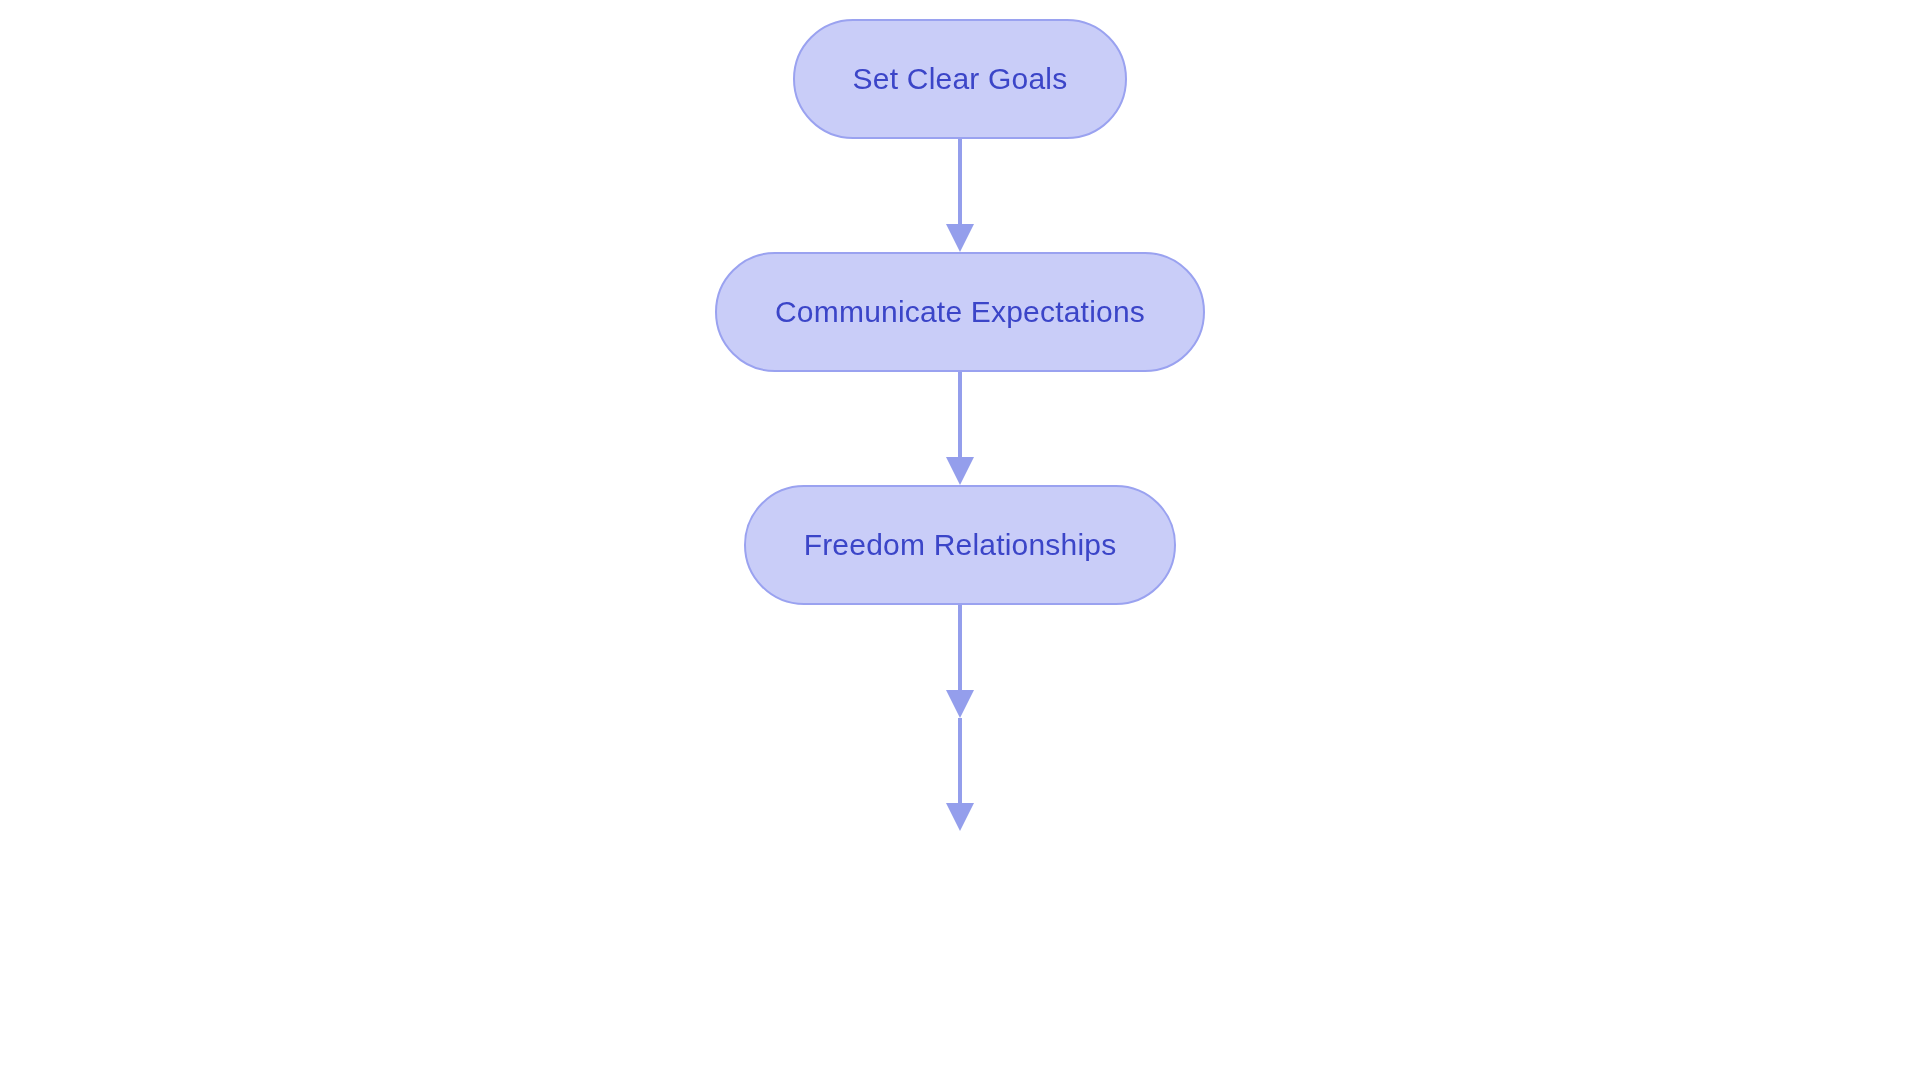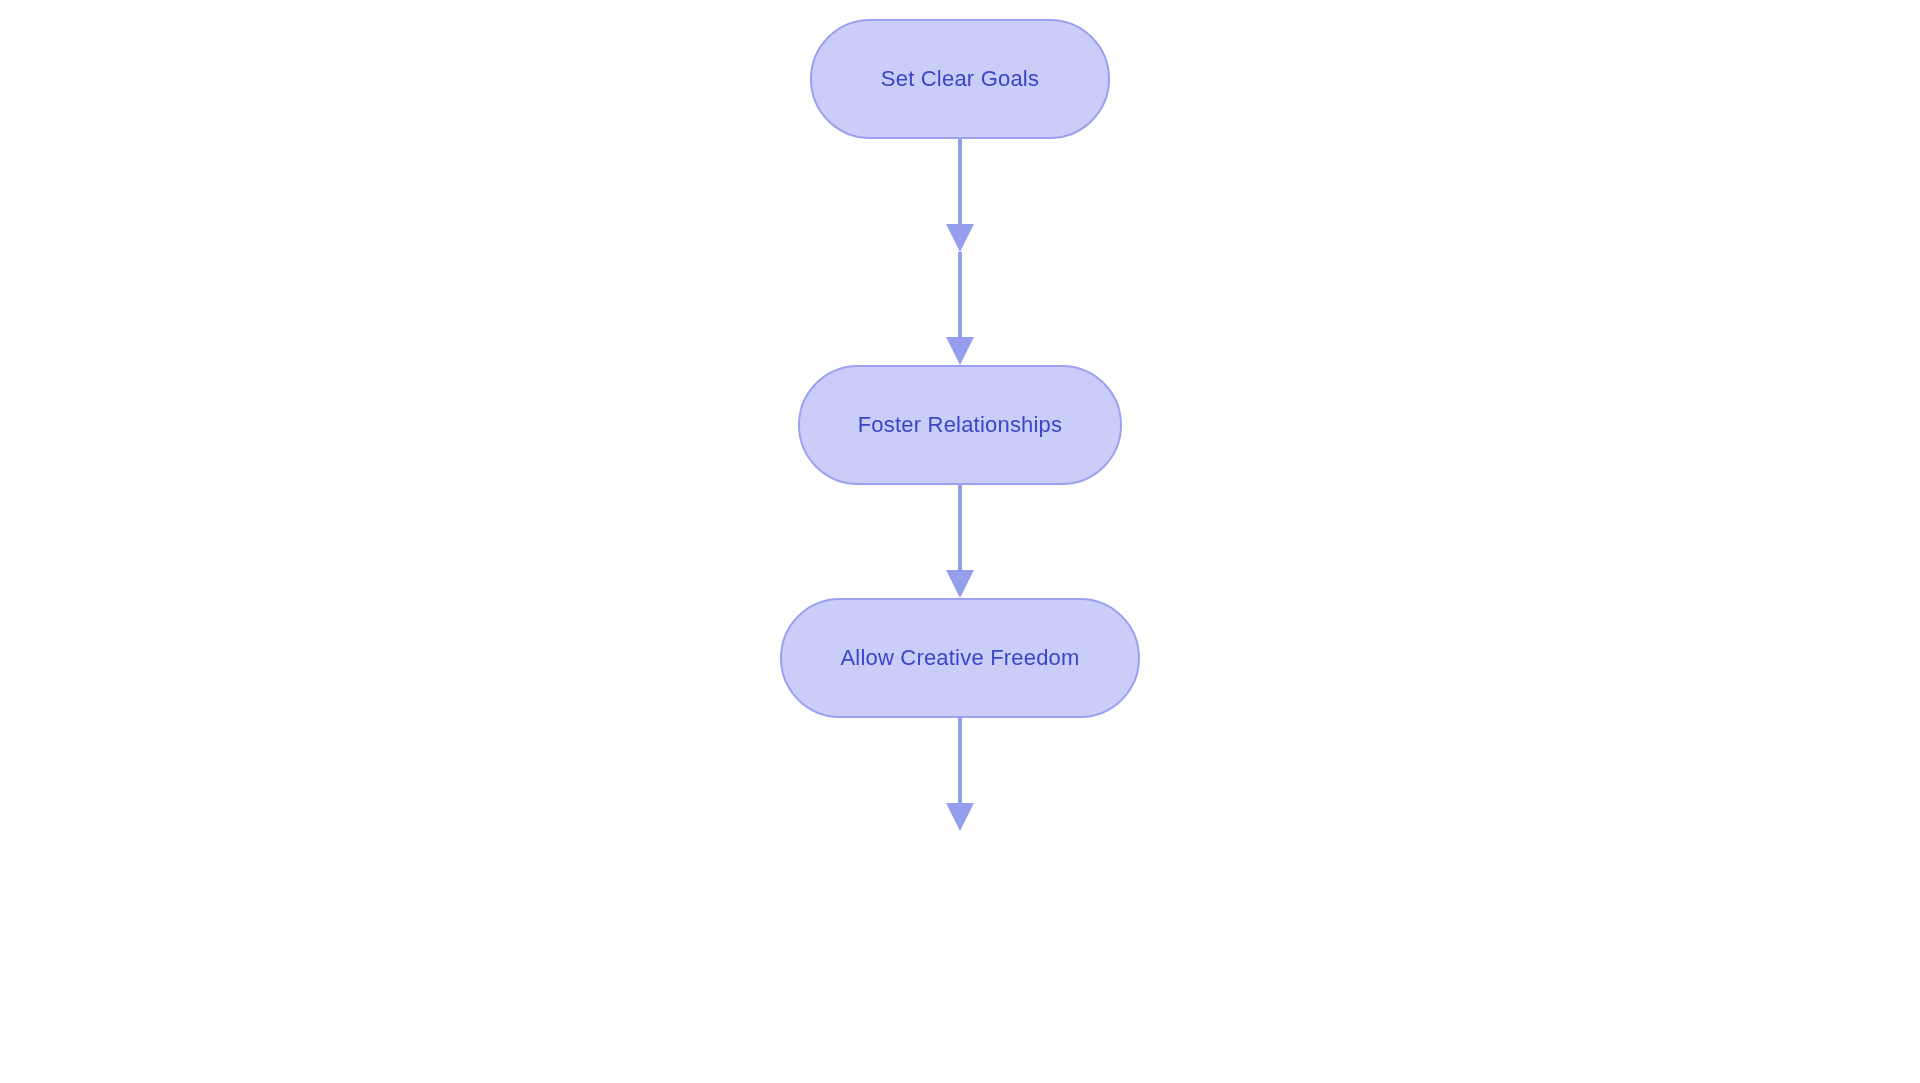--- a/index.html
+++ b/index.html
@@ -35,21 +35,21 @@
     height: 120px;
     min-width: 300px;
     padding: 0 58px;
     border-radius: 60px;
     background: var(--node-fill);
     border: 2px solid var(--node-border);
     color: var(--text-color);
     display: flex;
     align-items: center;
     justify-content: center;
-    font-size: 22px;
+    font-size: 30px;
     letter-spacing: 0.2px;
     white-space: nowrap;
   }
   .connector {
     flex: 0 0 auto;
     width: 32px;
     height: 113px;
     display: block;
   }
   .connector line {
@@ -67,38 +67,38 @@
 
   <div class="flow-node">
     <span>Set Clear Goals</span>
   </div>
 
   <svg class="connector" viewBox="0 0 32 113" aria-hidden="true">
     <line x1="16" y1="0" x2="16" y2="90"></line>
     <polygon points="2,85 30,85 16,113"></polygon>
   </svg>
 
-
-  <svg class="connector" viewBox="0 0 32 113" aria-hidden="true">
-    <line x1="16" y1="0" x2="16" y2="90"></line>
-    <polygon points="2,85 30,85 16,113"></polygon>
-  </svg>
-
   <div class="flow-node">
-    <span>Foster Relationships</span>
+    <span>Communicate Expectations</span>
   </div>
 
   <svg class="connector" viewBox="0 0 32 113" aria-hidden="true">
     <line x1="16" y1="0" x2="16" y2="90"></line>
     <polygon points="2,85 30,85 16,113"></polygon>
   </svg>
 
   <div class="flow-node">
-    <span>Allow Creative Freedom</span>
+    <span>Freedom Relationships</span>
   </div>
+
+  <svg class="connector" viewBox="0 0 32 113" aria-hidden="true">
+    <line x1="16" y1="0" x2="16" y2="90"></line>
+    <polygon points="2,85 30,85 16,113"></polygon>
+  </svg>
+
 
   <svg class="connector" viewBox="0 0 32 113" aria-hidden="true">
     <line x1="16" y1="0" x2="16" y2="90"></line>
     <polygon points="2,85 30,85 16,113"></polygon>
   </svg>
 
 
 </div>
 
 </body></html>

